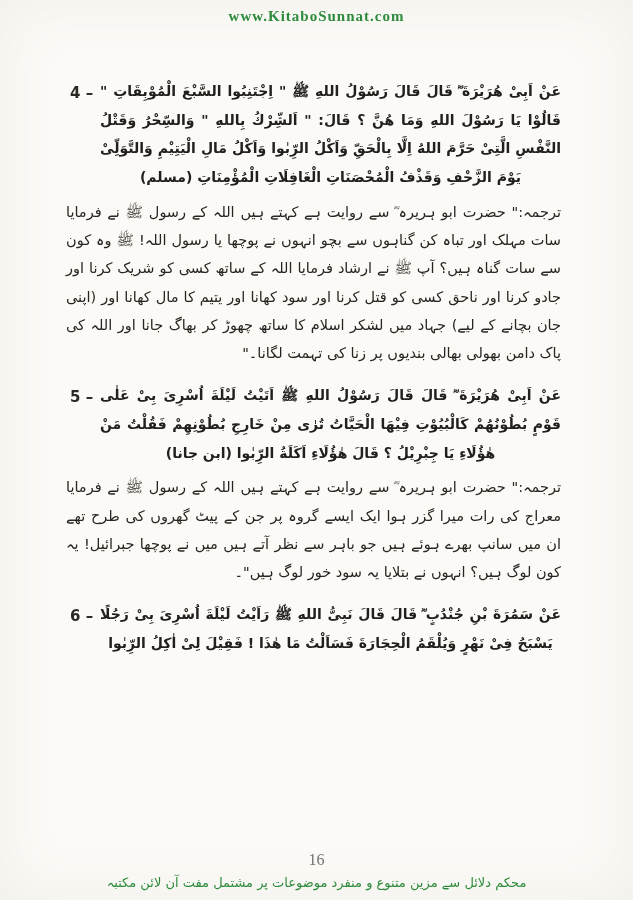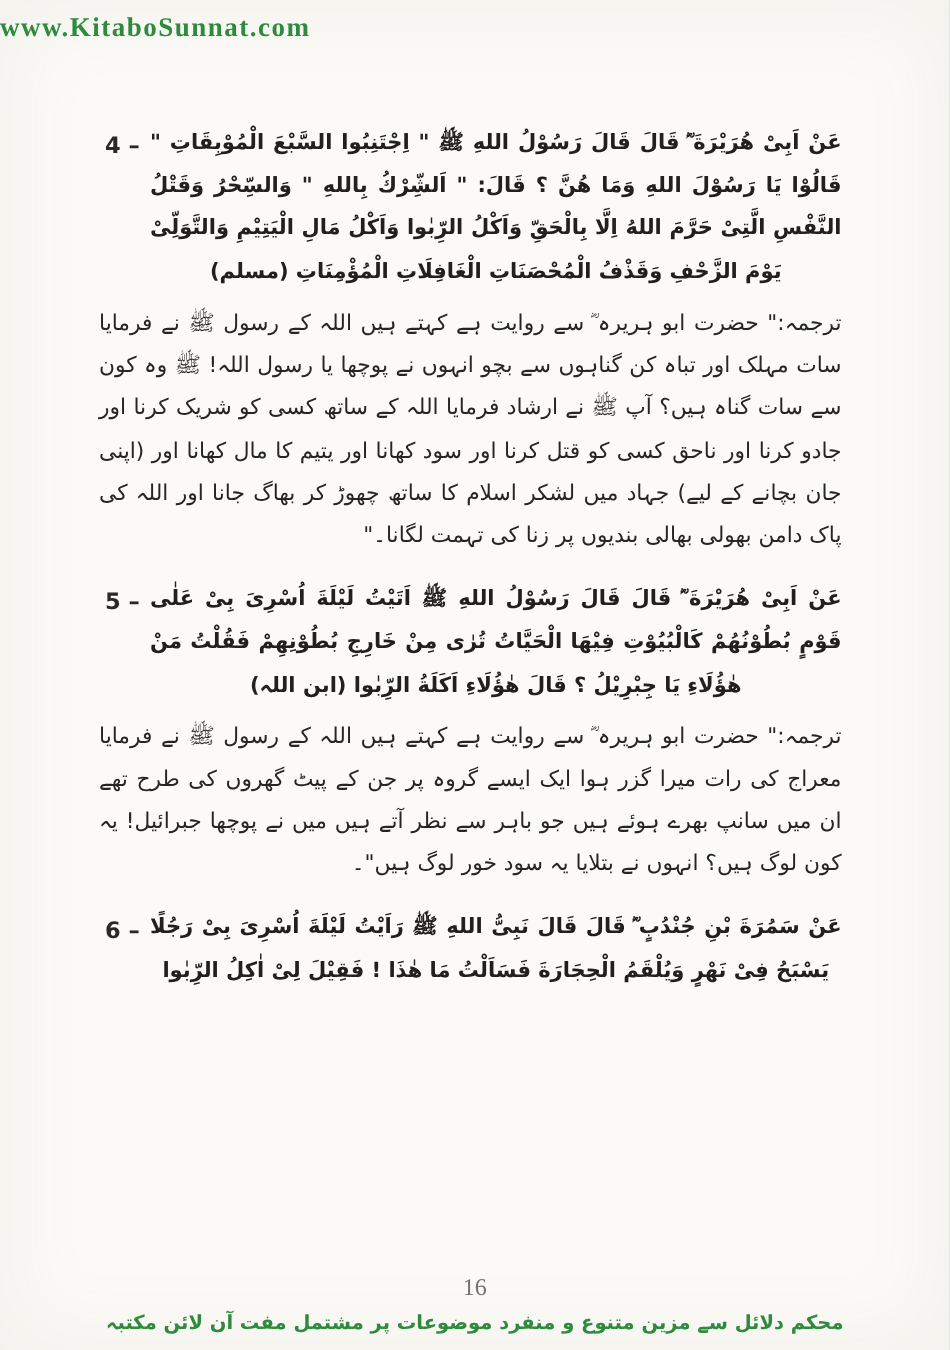--- a/index.html
+++ b/index.html
@@ -10,25 +10,25 @@
     height: 900px;
     background: #fbfaf6;
     position: relative;
     overflow: hidden;
     display: flex;
     flex-direction: column;
     box-shadow: inset 0 0 60px rgba(120,115,100,0.08);
     font-family: "DejaVu Sans", sans-serif;
   }
   .site-header {
-    text-align: left;
+    text-align: center;
     padding-top: 8px;
     font-family: "Liberation Serif", serif;
     font-weight: bold;
-    font-size: 18px;
+    font-size: 15px;
     letter-spacing: 1px;
     color: var(--accent, #2e8b3d);
   }
   .content {
     flex: 1 1 auto;
     padding: 52px 72px 0 66px;
     color: #1d1c1a;
   }
   .hadith-item {
     position: relative;
@@ -68,21 +68,21 @@
     text-align: center;
     font-size: 16px;
     color: #737373;
     font-family: "Liberation Serif", serif;
     padding: 4px 0 6px 0;
   }
   .footer-line {
     text-align: center;
     direction: rtl;
     font-size: 13px;
-    font-weight: bold;
+    font-weight: normal;
     color: var(--accent, #2e8b3d);
     padding-bottom: 10px;
   }
 </style>
 </head>
 <body>
 
 <div class="page">
 
   <div class="site-header">www.KitaboSunnat.com</div>
@@ -90,21 +90,21 @@
   <div class="content">
 
     <section class="hadith-item">
       <span class="hadith-number">4 –</span>
       <p class="arabic-text">عَنْ اَبِىْ هُرَيْرَةَ ؓ قَالَ قَالَ رَسُوْلُ اللهِ ﷺ " اِجْتَنِبُوا السَّبْعَ الْمُوْبِقَاتِ " قَالُوْا يَا رَسُوْلَ اللهِ وَمَا هُنَّ ؟ قَالَ: " اَلشِّرْكُ بِاللهِ " وَالسِّحْرُ وَقَتْلُ النَّفْسِ الَّتِىْ حَرَّمَ اللهُ اِلَّا بِالْحَقِّ وَاَكْلُ الرِّبٰوا وَاَكْلُ مَالِ الْيَتِيْمِ وَالتَّوَلِّىْ يَوْمَ الزَّحْفِ وَقَذْفُ الْمُحْصَنَاتِ الْغَافِلَاتِ الْمُؤْمِنَاتِ (مسلم)</p>
       <p class="urdu-text">ترجمہ:" حضرت ابو ہریرہ ؓ سے روایت ہے کہتے ہیں اللہ کے رسول ﷺ نے فرمایا سات مہلک اور تباہ کن گناہوں سے بچو انہوں نے پوچھا یا رسول اللہ! ﷺ وہ کون سے سات گناہ ہیں؟ آپ ﷺ نے ارشاد فرمایا اللہ کے ساتھ کسی کو شریک کرنا اور جادو کرنا اور ناحق کسی کو قتل کرنا اور سود کھانا اور یتیم کا مال کھانا اور (اپنی جان بچانے کے لیے) جہاد میں لشکر اسلام کا ساتھ چھوڑ کر بھاگ جانا اور اللہ کی پاک دامن بھولی بھالی بندیوں پر زنا کی تہمت لگانا۔"</p>
     </section>
 
     <section class="hadith-item">
       <span class="hadith-number">5 –</span>
-      <p class="arabic-text">عَنْ اَبِىْ هُرَيْرَةَ ؓ قَالَ قَالَ رَسُوْلُ اللهِ ﷺ اَتَيْتُ لَيْلَةَ اُسْرِىَ بِىْ عَلٰى قَوْمٍ بُطُوْنُهُمْ كَالْبُيُوْتِ فِيْهَا الْحَيَّاتُ تُرٰى مِنْ خَارِجِ بُطُوْنِهِمْ فَقُلْتُ مَنْ هٰؤُلَاءِ يَا جِبْرِيْلُ ؟ قَالَ هٰؤُلَاءِ اَكَلَةُ الرِّبٰوا (ابن اللہ)</p>
+      <p class="arabic-text">عَنْ اَبِىْ هُرَيْرَةَ ؓ قَالَ قَالَ رَسُوْلُ اللهِ ﷺ اَتَيْتُ لَيْلَةَ اُسْرِىَ بِىْ عَلٰى قَوْمٍ بُطُوْنُهُمْ كَالْبُيُوْتِ فِيْهَا الْحَيَّاتُ تُرٰى مِنْ خَارِجِ بُطُوْنِهِمْ فَقُلْتُ مَنْ هٰؤُلَاءِ يَا جِبْرِيْلُ ؟ قَالَ هٰؤُلَاءِ اَكَلَةُ الرِّبٰوا (ابن جانا)</p>
       <p class="urdu-text">ترجمہ:" حضرت ابو ہریرہ ؓ سے روایت ہے کہتے ہیں اللہ کے رسول ﷺ نے فرمایا معراج کی رات میرا گزر ہوا ایک ایسے گروہ پر جن کے پیٹ گھروں کی طرح تھے ان میں سانپ بھرے ہوئے ہیں جو باہر سے نظر آتے ہیں میں نے پوچھا جبرائیل! یہ کون لوگ ہیں؟ انہوں نے بتلایا یہ سود خور لوگ ہیں"۔</p>
     </section>
 
     <section class="hadith-item">
       <span class="hadith-number">6 –</span>
       <p class="arabic-text">عَنْ سَمُرَةَ بْنِ جُنْدُبٍ ؓ قَالَ قَالَ نَبِىُّ اللهِ ﷺ رَاَيْتُ لَيْلَةَ اُسْرِىَ بِىْ رَجُلًا يَسْبَحُ فِىْ نَهْرٍ وَيُلْقَمُ الْحِجَارَةَ فَسَاَلْتُ مَا هٰذَا ! فَقِيْلَ لِىْ اٰكِلُ الرِّبٰوا</p>
     </section>
 
   </div>
 

